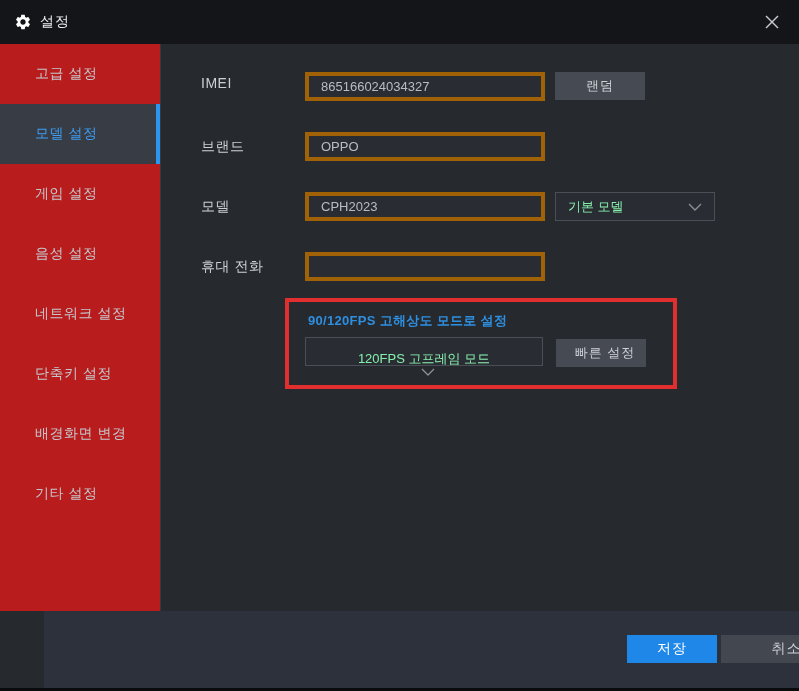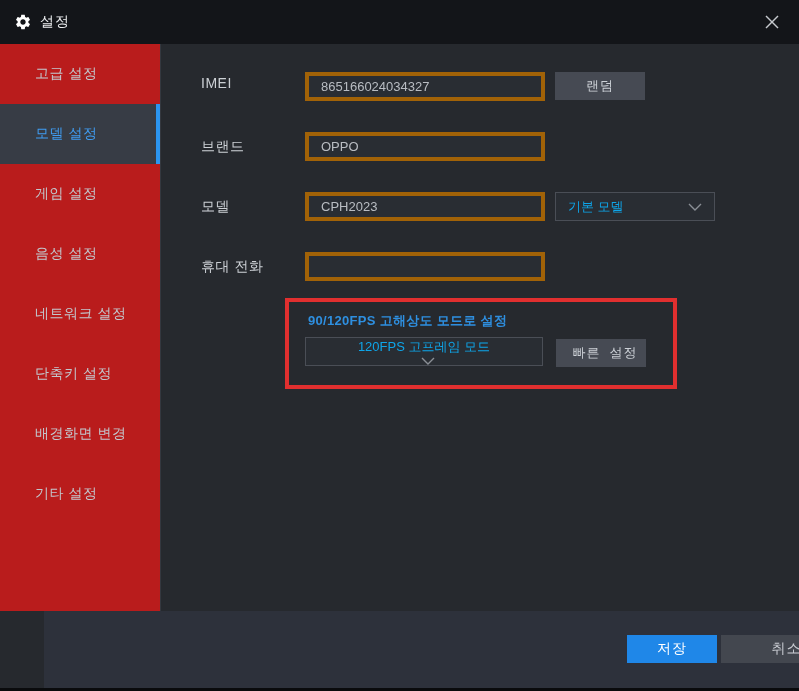--- a/index.html
+++ b/index.html
@@ -42,27 +42,27 @@
   .txt-input {
     position:absolute; width:240px; height:29px;
     background:#292d33; border:4px solid #a16207; color:#b9bdc3;
     font-size:13px; padding:0 12px; outline:none;
     font-family:"Liberation Sans","DejaVu Sans",sans-serif;
   }
   .gray-btn {
     position:absolute; width:90px; height:28px;
     background:#464a53; border:none; color:#cdd1d7; font-size:13px;
     letter-spacing:1px; cursor:pointer;
-    font-family:Liberation Mono, monospace;
+    font-family:Liberation Sans, sans-serif;
   }
   .dropdown {
     position:absolute; height:29px;
-    background:#292d33; border:1px solid #4a4e56; color:#0ea5e9;
+    background:#292d33; border:1px solid #4a4e56; color:#86efac;
     font-size:13px; display:flex; align-items:center;
-    padding:0 12px; cursor:pointer; justify-content:space-between;
+    padding:12px 12px; cursor:pointer; justify-content:space-between;
   }
   .chev { width:14px; height:8px; flex:0 0 auto; margin-left:8px; }
   
   .fps-link {
     position:absolute; left:146px; top:268px;
     font-size:13px; font-weight:bold; color:#2e8fe0; cursor:pointer; letter-spacing:0.3px;
   }
   .red-box {
     position:absolute; left:123px; top:254px; width:392px; height:91px;
     border:4px solid #e12f2f; pointer-events:none; z-index:5;

